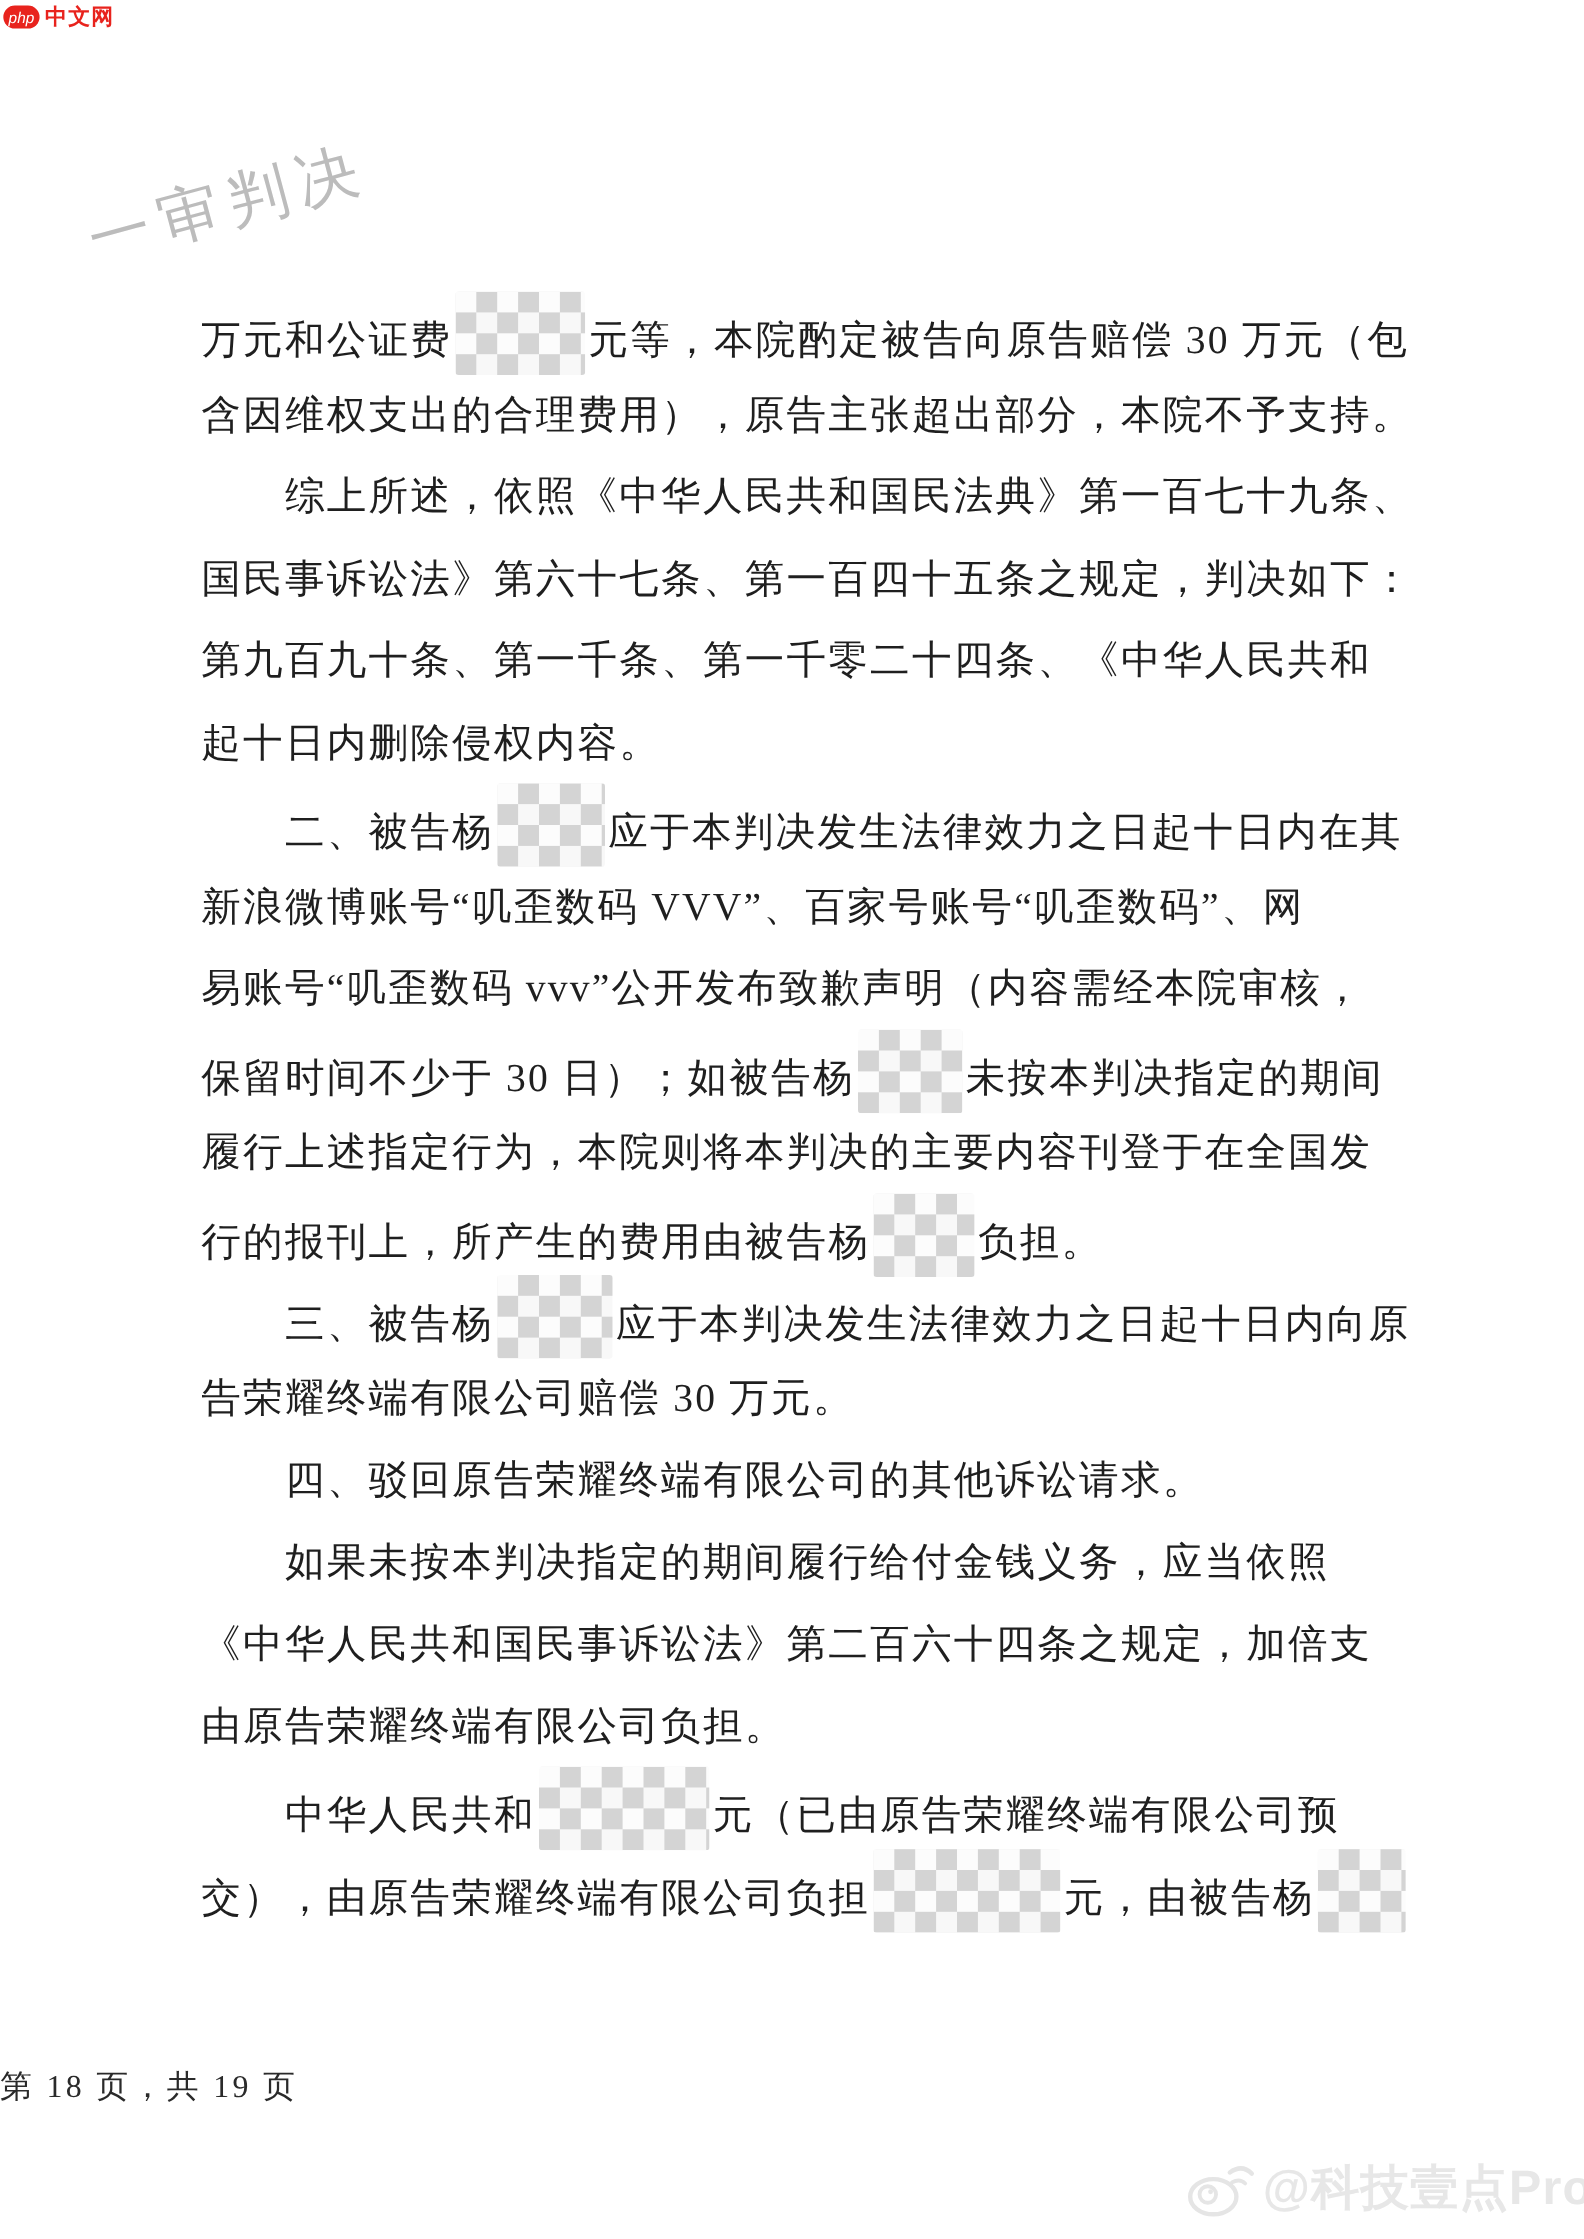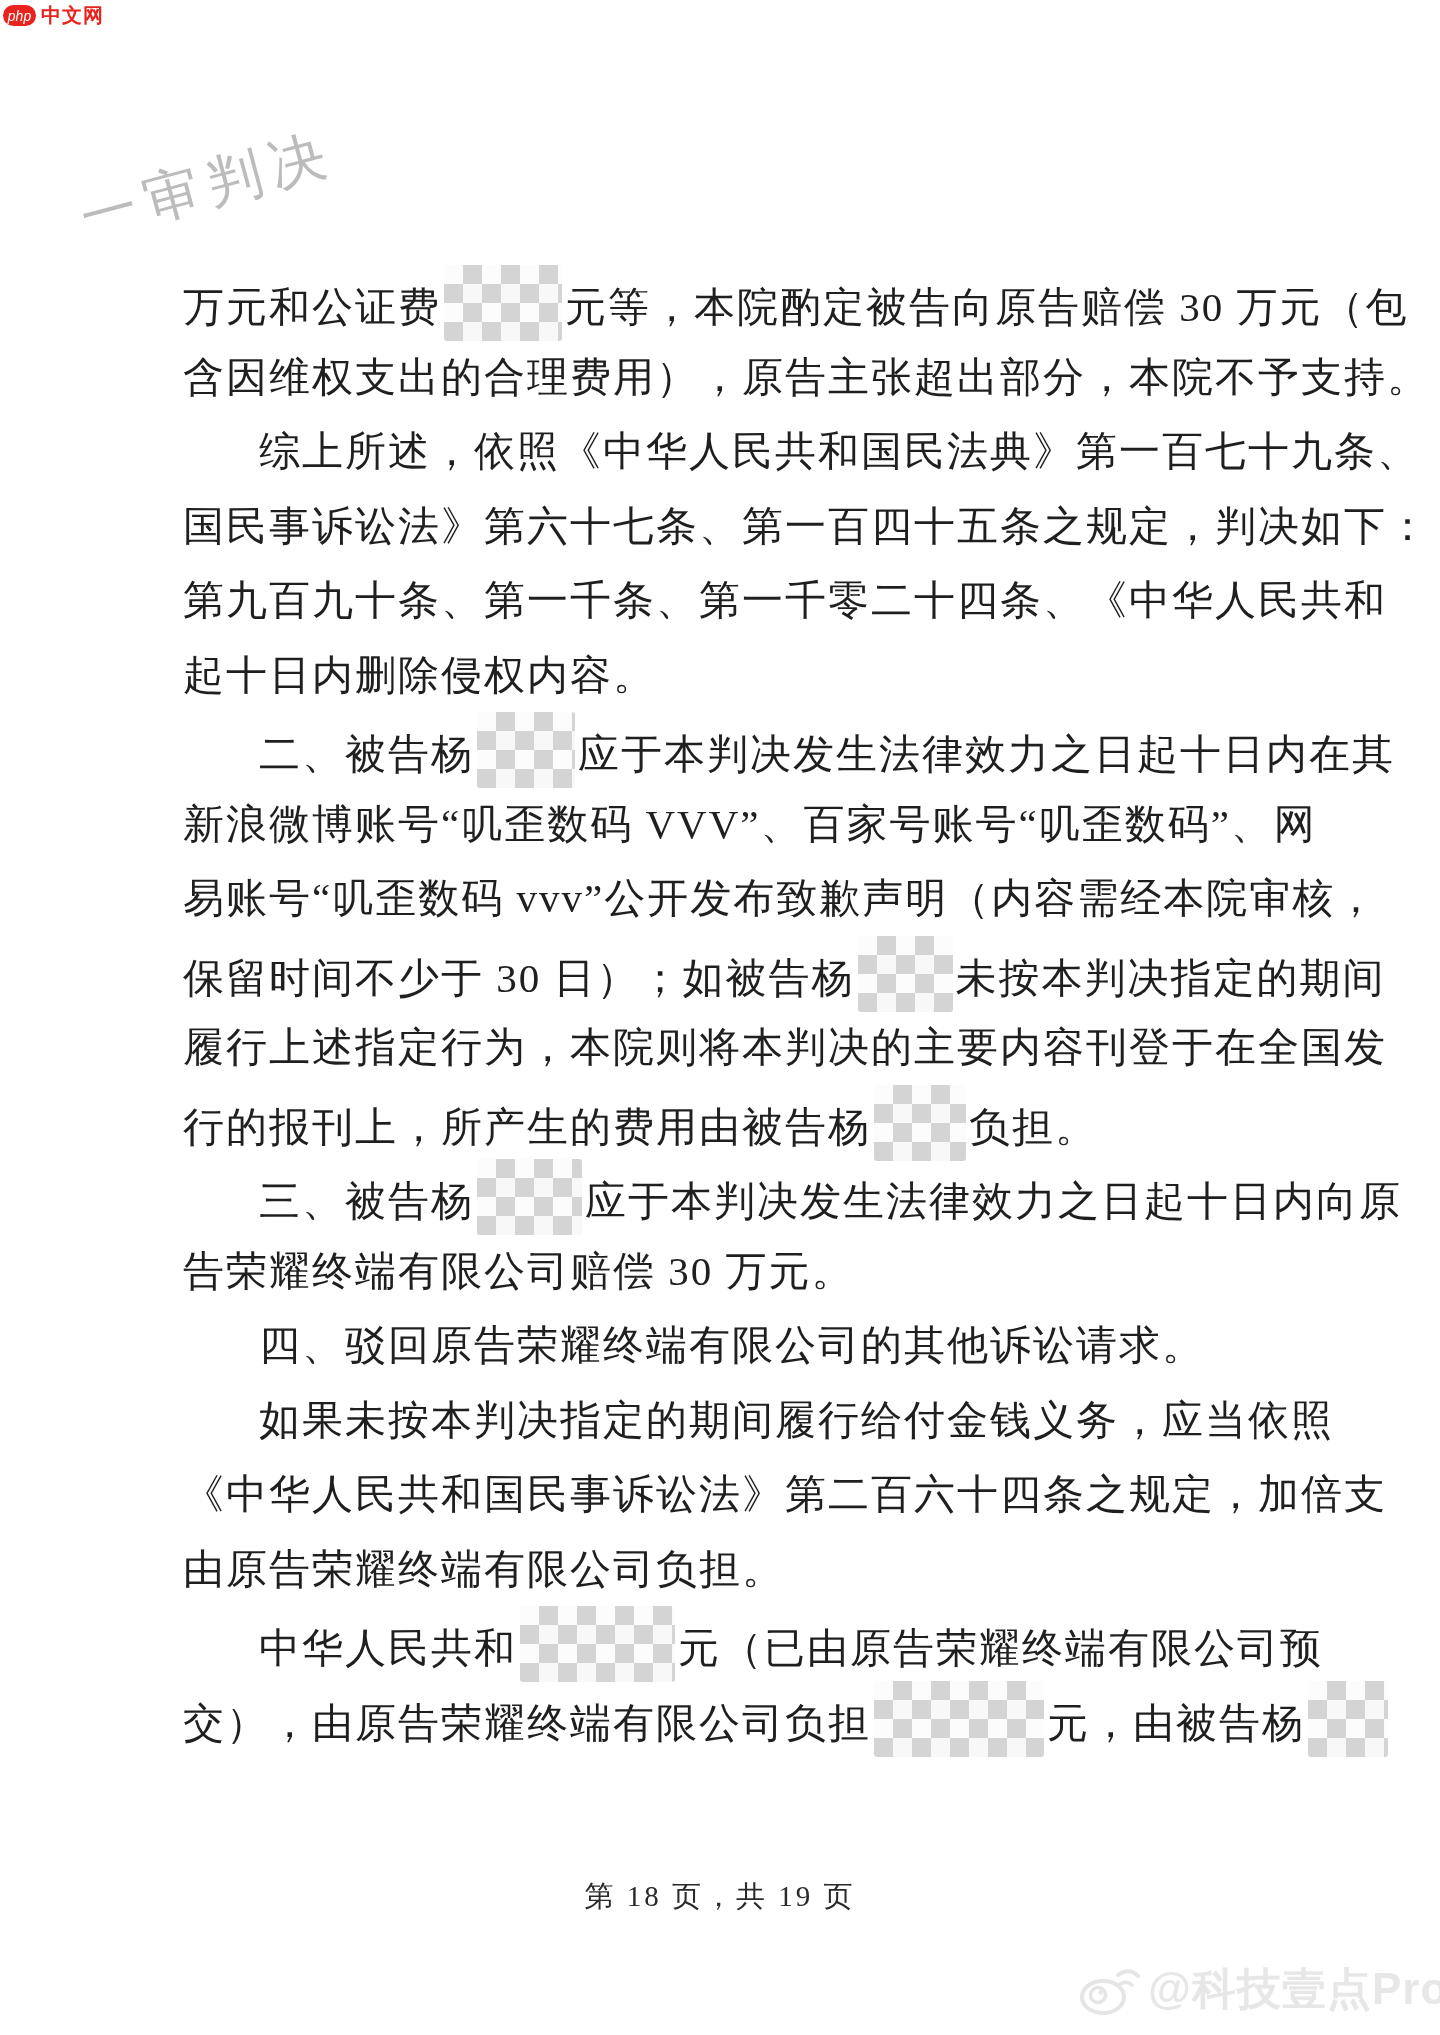--- a/index.html
+++ b/index.html
@@ -53,21 +53,21 @@
     transform-origin:0 50%;
     white-space:nowrap;
   }
 
   
   .doc{
     position:absolute;
     left:183px;
     top:265px;
     color:#1f1f1f;
-    font-size:41px;
+    font-size:36px;
     letter-spacing:2px;
     line-height:74.5px;
   }
   .line{
     white-space:nowrap;
     height:74.5px;
   }
   .line.indent{ text-indent:76px; }
 
   
@@ -82,21 +82,20 @@
     margin:0 3px;
     text-indent:0;
   }
 
   
   .footer{
     position:absolute;
     top:1877px;
     left:0;
     width:100%;
-    text-align:center;
     font-size:29px;
     letter-spacing:3px;
     color:#2a2a2a;
   }
 
   
   .social{
     position:absolute;
     left:1078px;
     top:1960px;

